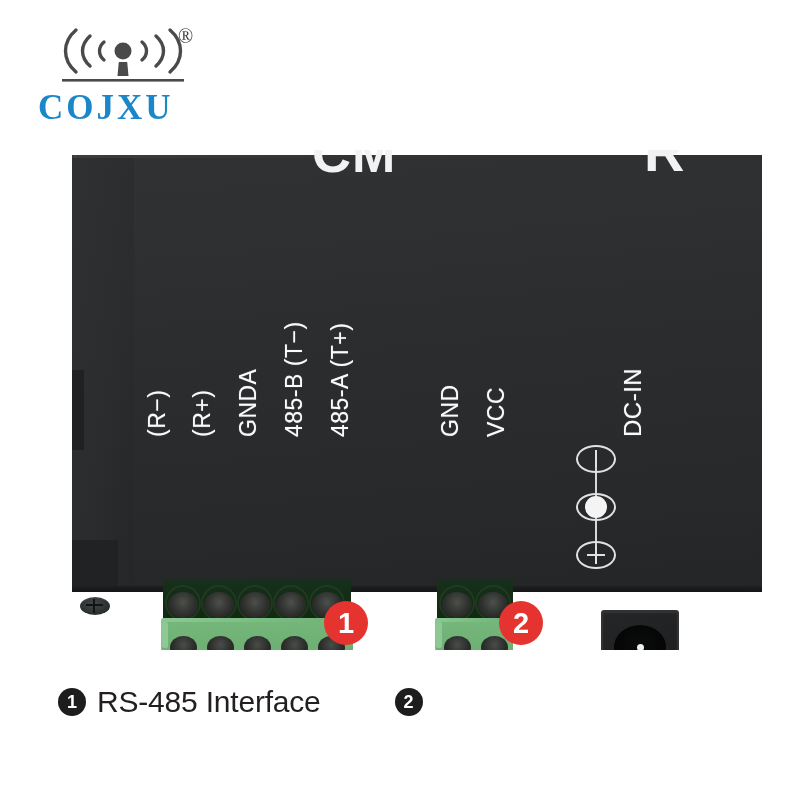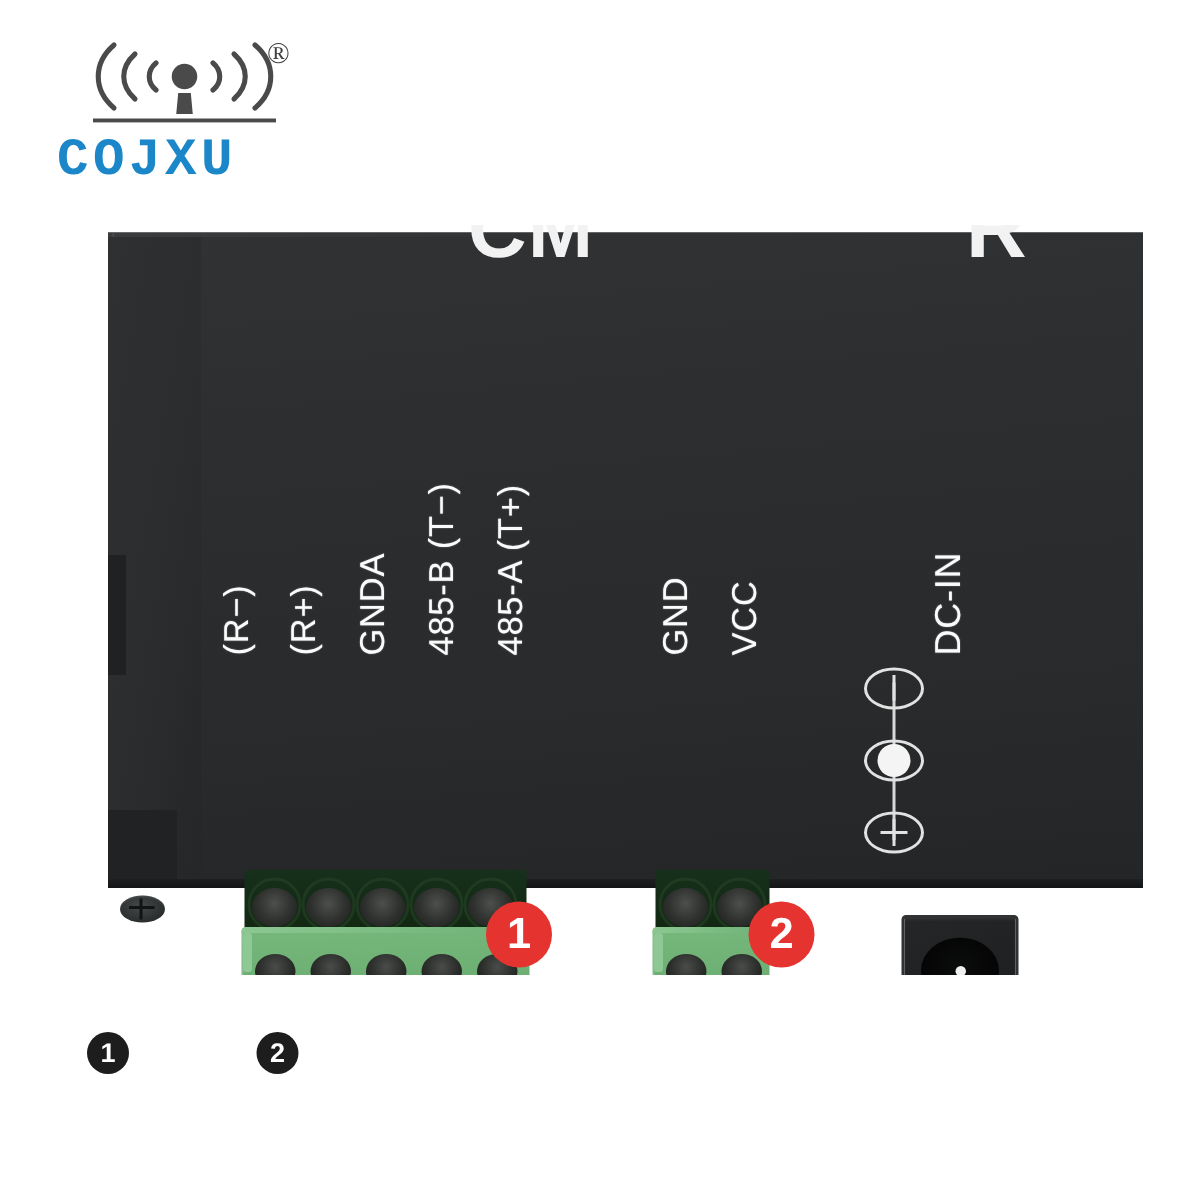--- a/index.html
+++ b/index.html
@@ -42,21 +42,21 @@
   }
   .brand-name {
     position: absolute;
     left: 0px;
     top: 66px;
     font-size: 35px;
     font-weight: bold;
     letter-spacing: 3px;
     color: #1b87c9;
     line-height: 1;
-    font-family: Liberation Mono, monospace;
+    font-family: Liberation Serif, serif;
   }
 
   
   .photo {
     position: absolute;
     left: 0;
     top: 140px;
     width: 800px;
     height: 510px;
     background: #ffffff;
@@ -504,17 +504,18 @@
 <div class="pinlabel pl-3">GNDA</div>
 <div class="pinlabel pl-4">485-B (T−)</div>
 <div class="pinlabel pl-5">485-A (T+)</div>
 <div class="pinlabel pl-gnd">GND</div>
 <div class="pinlabel pl-vcc">VCC</div>
 <div class="pinlabel pl-dcin">DC-IN</div>
 
 <div class="caption">
   <div class="cap-item cap-1">
     <div class="cap-bullet">1</div>
+    <div class="cap-text">RS-485 Interface</div>
   </div>
   <div class="cap-item cap-2">
     <div class="cap-bullet">2</div>
   </div>
 </div>
 
 </body></html>

